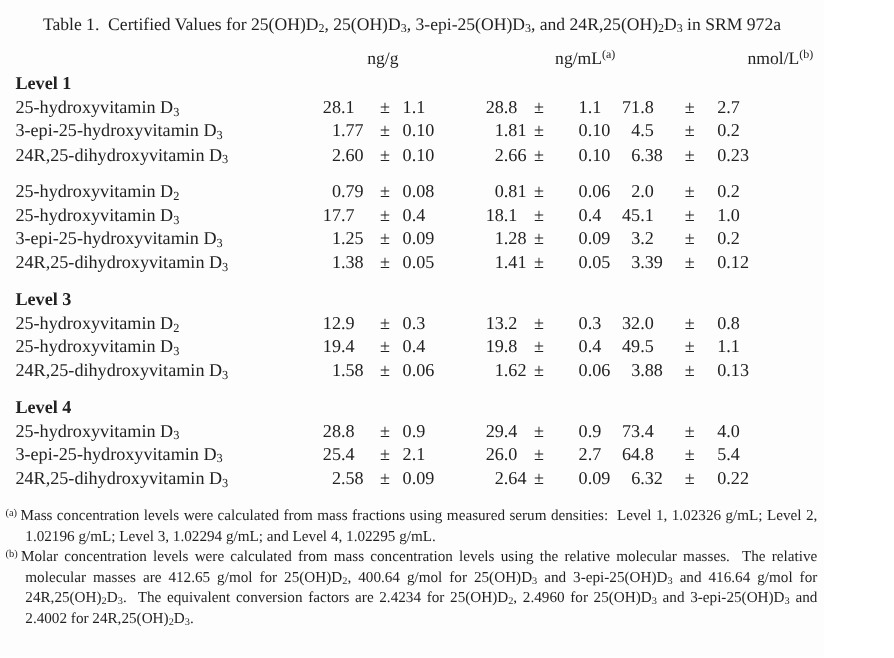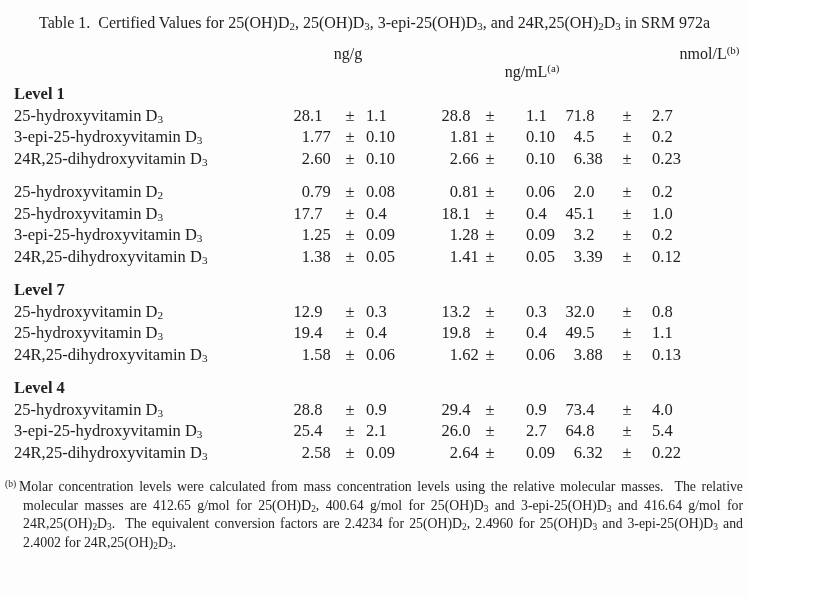--- a/index.html
+++ b/index.html
@@ -62,22 +62,22 @@
 <body>
 
 <div class="page">
 
   <div class="title">Table 1.&nbsp; Certified Values for 25(OH)D<sub>2</sub>, 25(OH)D<sub>3</sub>, 3-epi-25(OH)D<sub>3</sub>, and 24R,25(OH)<sub>2</sub>D<sub>3</sub> in SRM 972a</div>
 
   <div class="table">
 
     <div class="trow hrow">
       <div class="cell h1">ng/g</div>
+      <div class="cell h2">ng/mL<sup>(a)</sup></div>
       <div class="cell h3">nmol/L<sup>(b)</sup></div>
-      <div class="cell h2">ng/mL<sup>(a)</sup></div>
     </div>
 
     <div class="sections">
 
     <div class="section">
         <div class="lrow">Level 1</div>
         <div>
 
         <div class="trow">
             <div class="cell analyte">25-hydroxyvitamin D<sub>3</sub></div>
@@ -164,21 +164,21 @@
             <div class="cell val"><span class="ip">1</span><span class="fp">.41</span></div>
             <div class="cell pm">±</div>
             <div class="cell unc">0.05</div>
             <div class="cell val"><span class="ip">3</span><span class="fp">.39</span></div>
             <div class="cell pm">±</div>
             <div class="cell unc">0.12</div>
           </div>
           </div>
       </div>
         <div class="section">
-        <div class="lrow">Level 7</div>
+        <div class="lrow">Level 3</div>
         <div>
 
         <div class="trow">
             <div class="cell analyte">25-hydroxyvitamin D<sub>2</sub></div>
             <div class="cell val"><span class="ip">12</span><span class="fp">.9</span></div>
             <div class="cell pm">±</div>
             <div class="cell unc">0.3</div>
             <div class="cell val"><span class="ip">13</span><span class="fp">.2</span></div>
             <div class="cell pm">±</div>
             <div class="cell unc">0.3</div>
@@ -253,18 +253,21 @@
             <div class="cell unc">0.22</div>
           </div>
           </div>
       </div>
       </div>
 
   </div>
 
   <div class="footnotes">
 
+  <div class="footnote">
+      <sup class="fmark">(a)</sup><span class="ftext">Mass concentration levels were calculated from mass fractions using measured serum densities:&nbsp; Level 1, 1.02326 g/mL; Level 2, 1.02196 g/mL; Level 3, 1.02294 g/mL; and Level 4, 1.02295 g/mL.</span>
+    </div>
       <div class="footnote">
       <sup class="fmark">(b)</sup><span class="ftext">Molar concentration levels were calculated from mass concentration levels using the relative molecular masses.&nbsp; The relative molecular masses are 412.65 g/mol for 25(OH)D<sub>2</sub>, 400.64 g/mol for 25(OH)D<sub>3</sub> and 3-epi-25(OH)D<sub>3</sub> and 416.64 g/mol for 24R,25(OH)<sub>2</sub>D<sub>3</sub>.&nbsp; The equivalent conversion factors are 2.4234 for 25(OH)D<sub>2</sub>, 2.4960 for 25(OH)D<sub>3</sub> and 3-epi-25(OH)D<sub>3</sub> and 2.4002 for 24R,25(OH)<sub>2</sub>D<sub>3</sub>.</span>
     </div>
     </div>
 
 </div>
 
 </body></html>

